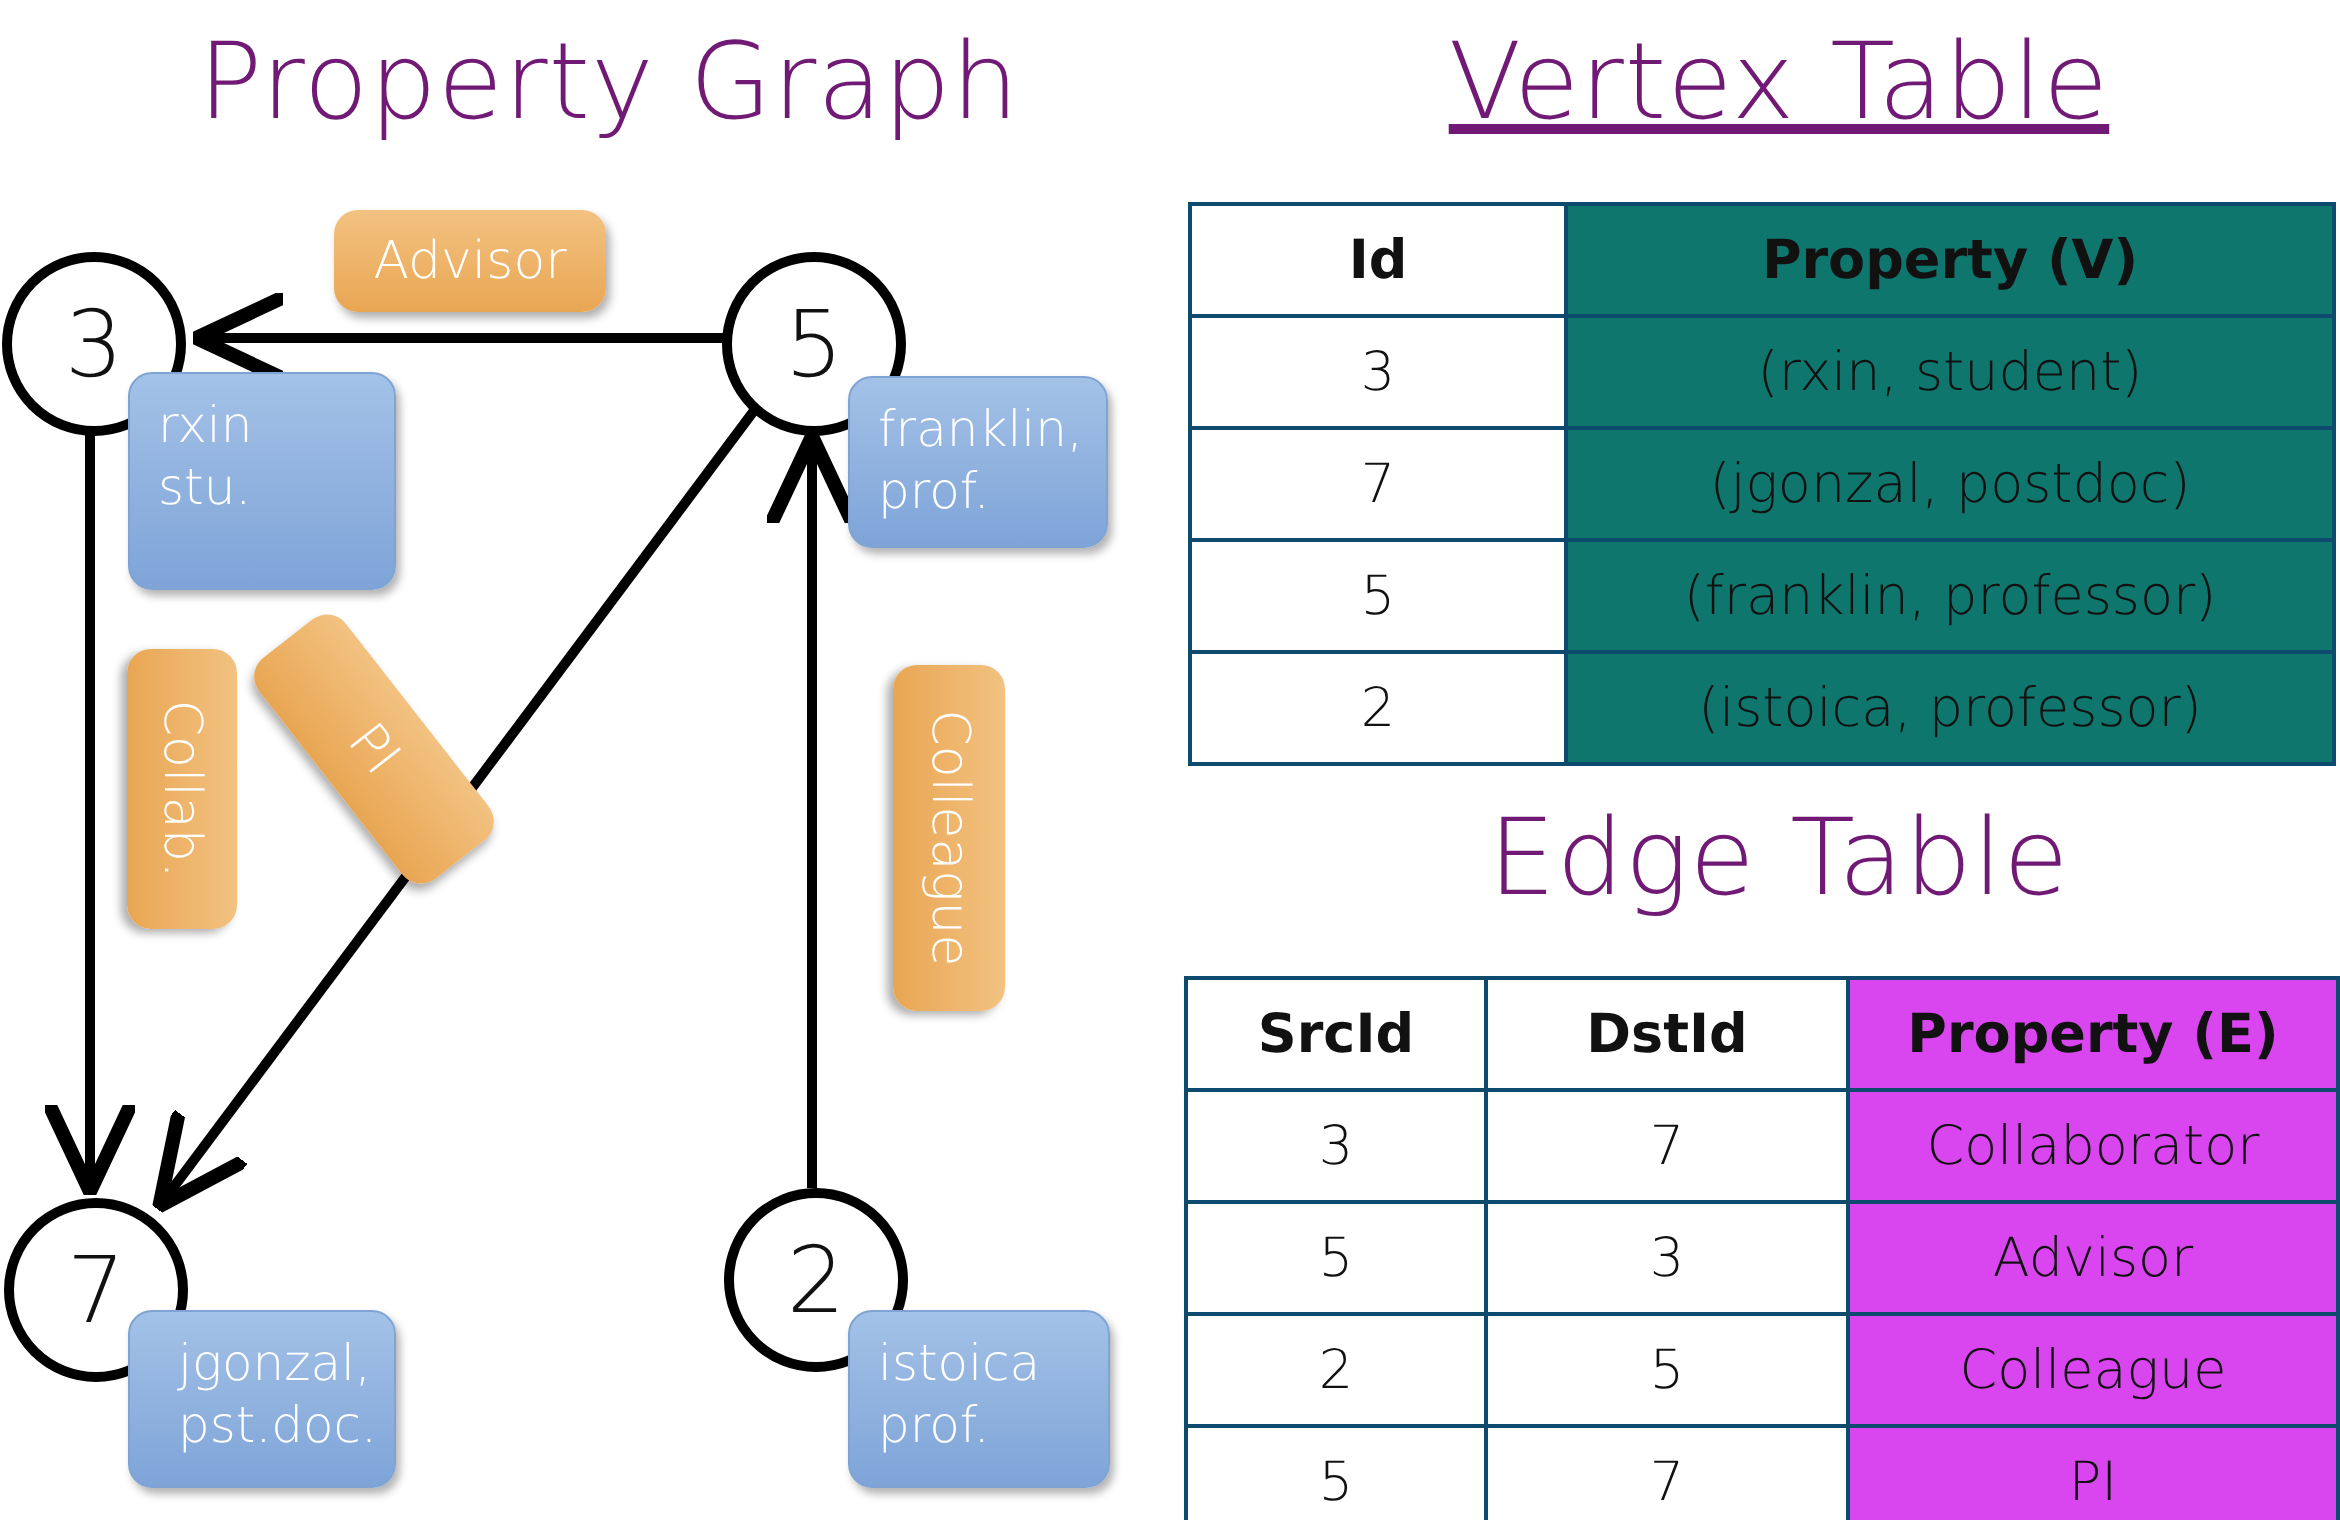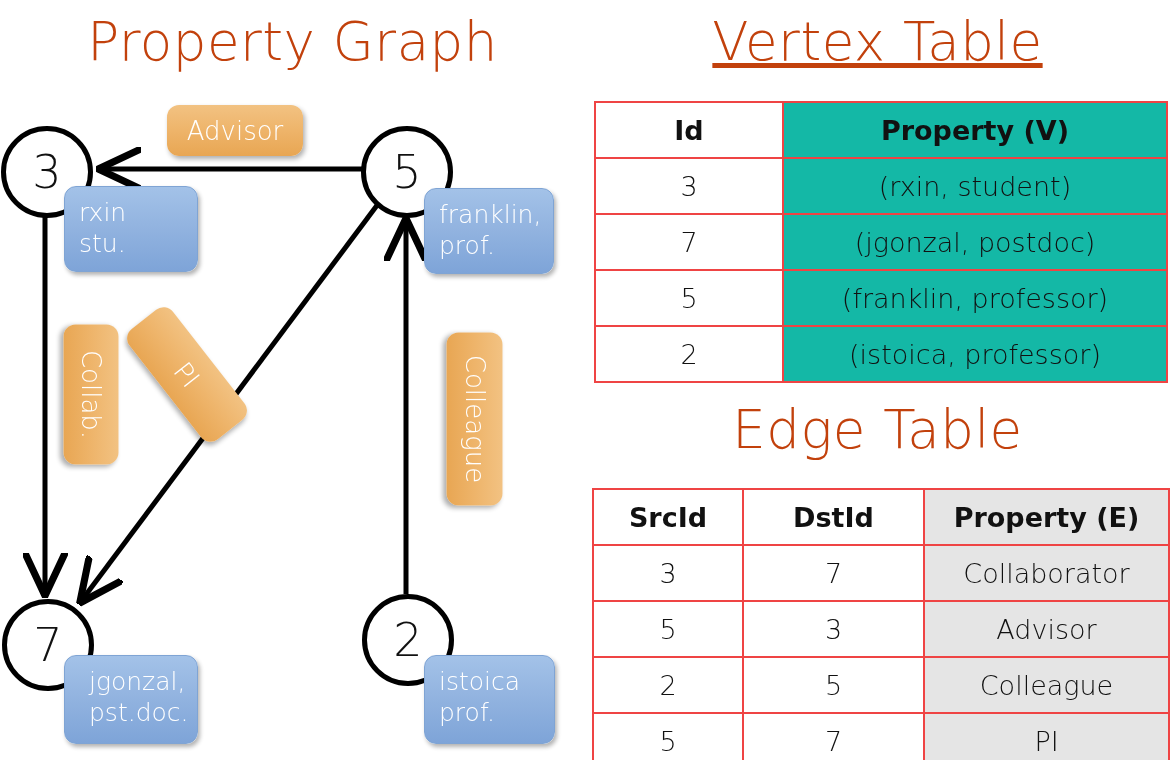--- a/index.html
+++ b/index.html
@@ -7,22 +7,23 @@
     width:1170px;height:760px;background:#ffffff;
     font-family:"Liberation Sans", sans-serif;
     overflow:hidden;position:relative;
   }
   .stage{position:absolute;left:0;top:0;width:1170px;height:760px;}
 
   
   .title{
     position:absolute;text-align:center;
     font-family:"DejaVu Sans", sans-serif;
-    font-weight:300;color:#c2410c;letter-spacing:.5px;
+    font-weight:300;color:#701a75;letter-spacing:.5px;
     white-space:nowrap;
+    padding-left:12px;
   }
   #title-property-graph{left:0;top:12px;width:585px;font-size:53px;line-height:60px;}
   #title-vertex-table{left:585px;top:12px;width:585px;font-size:53px;line-height:60px;text-decoration:underline;}
   #title-edge-table{left:585px;top:400px;width:585px;font-size:53px;line-height:60px;}
 
   
   svg.edges{position:absolute;left:0;top:0;width:585px;height:760px;}
 
   .node{
     position:absolute;border:5px solid #000;border-radius:50%;
@@ -51,28 +52,28 @@
     box-shadow:2px 3px 5px rgba(0,0,0,.32);
     color:#ffffff;
     font-family:"DejaVu Sans", sans-serif;font-weight:300;
     display:flex;align-items:center;justify-content:center;
     white-space:nowrap;
   }
 
   
   .tbl{position:absolute;border-collapse:collapse;table-layout:fixed;}
   .tbl td,.tbl th{
-    border:2px solid #ef4444;
+    border:2px solid #0c4a6e;
     text-align:center;
     font-family:"DejaVu Sans", sans-serif;font-weight:300;
     color:#111;padding:0;
   }
   .tbl th{font-weight:700;}
-  .fill-blue{background:#14b8a6;}
-  .fill-peach{background:#e5e5e5;}
+  .fill-blue{background:#0f766e;}
+  .fill-peach{background:#d946ef;}
 
   #vertex-table{left:594px;top:101px;width:574px;}
   #vertex-table td,#vertex-table th{height:54px;font-size:27px;}
   #vertex-table .c-id{width:186px;}
 
   #edge-table{left:592px;top:488px;width:578px;}
   #edge-table td,#edge-table th{height:54px;font-size:27px;text-align:center;}
   #edge-table .c-src{width:148px;}
   #edge-table .c-dst{width:179px;}
 </style>
@@ -107,21 +108,21 @@
   <div class="node" style="left:361px;top:126px;width:92px;height:92px;">
     <span>5</span>
   </div>
   <div class="node" style="left:2px;top:599px;width:92px;height:92px;">
     <span>7</span>
   </div>
   <div class="node" style="left:362px;top:594px;width:92px;height:92px;">
     <span>2</span>
   </div>
 
-  <div class="vprop" style="left:64px;top:186px;width:134px;height:86px;">
+  <div class="vprop" style="left:64px;top:186px;width:134px;height:109px;">
     <div>rxin</div>
     <div>stu.</div>
   </div>
   <div class="vprop" style="left:424px;top:188px;width:130px;height:86px;">
     <div>franklin,</div>
     <div>prof.</div>
   </div>
   <div class="vprop" style="left:64px;top:655px;width:134px;height:89px;padding-left:24px;">
     <div>jgonzal,</div>
     <div>pst.doc.</div>

